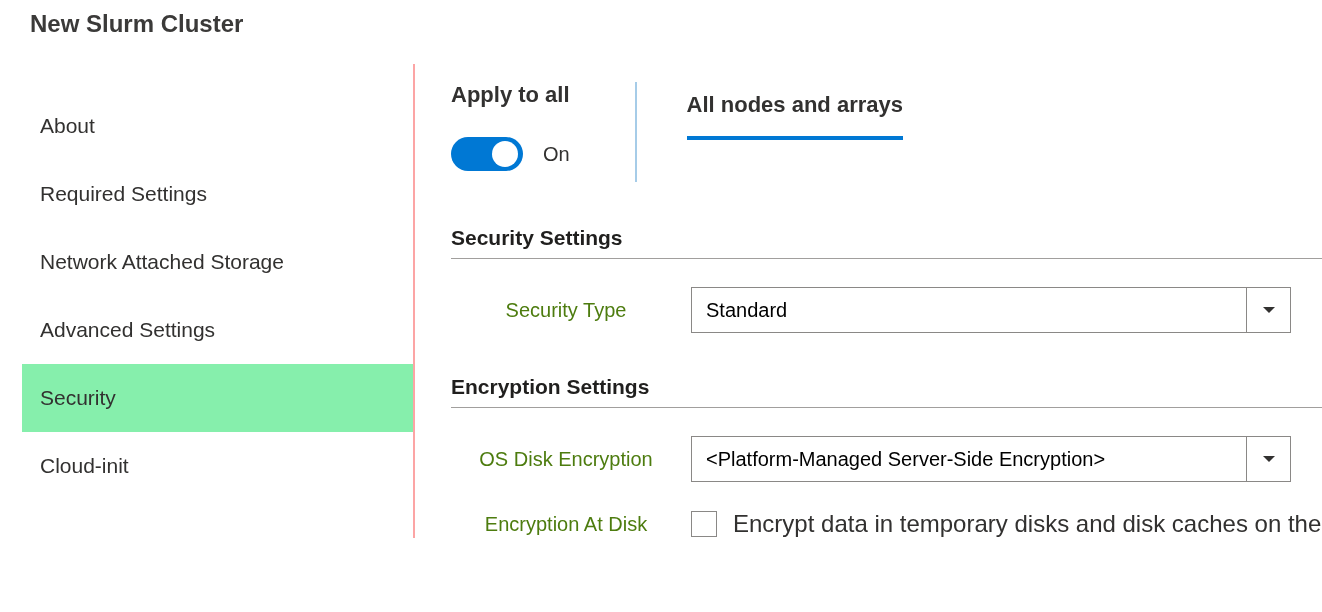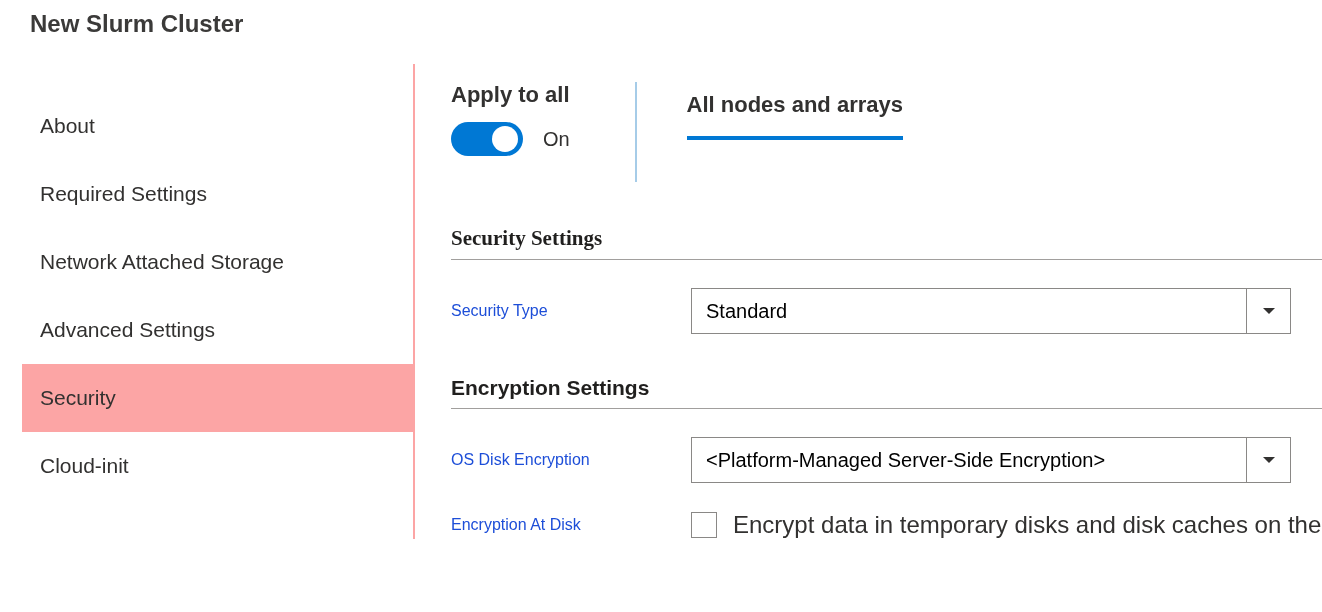--- a/index.html
+++ b/index.html
@@ -33,39 +33,39 @@
       padding-left: 22px;
     }
     .sidebar-item {
       font-size: 21px;
       color: #323130;
       padding: 22px 0 22px 18px;
       cursor: pointer;
       margin-right: 0;
     }
     .sidebar-item.active {
-      background: #fca5a5;
+      background: #86efac;
     }
     .main {
       flex: 1;
       padding: 18px 0 0 36px;
     }
     .top-row {
       display: flex;
       align-items: flex-start;
     }
     .apply-to-all {
       display: flex;
       flex-direction: column;
       padding-right: 55px;
     }
     .apply-to-all-label {
       font-size: 22px;
       font-weight: 600;
-      margin-bottom: 14px;
+      margin-bottom: 29px;
     }
     .toggle-row {
       display: flex;
       align-items: center;
       justify-content: space-between;
     }
     .toggle {
       width: 72px;
       height: 34px;
       border-radius: 17px;
@@ -109,32 +109,31 @@
     .section-title {
       font-size: 21px;
       font-weight: 700;
       color: #201f1e;
       margin-top: 42px;
       padding-bottom: 8px;
       border-bottom: 1px solid #a19f9d;
     }
     .section-title.first {
       margin-top: 44px;
-      font-family: Liberation Serif, serif;
     }
     .form-row {
       display: flex;
       align-items: center;
       margin-top: 28px;
     }
     .form-label {
       width: 240px;
-      text-align: left;
-      font-size: 16px;
-      color: #1d4ed8;
+      text-align: center;
+      font-size: 20px;
+      color: #4d7c0f;
       padding-right: 10px;
     }
     .select-wrap {
       flex: 1;
       max-width: 600px;
       display: flex;
       border: 1px solid #8a8886;
       height: 46px;
     }
     .select-value {

